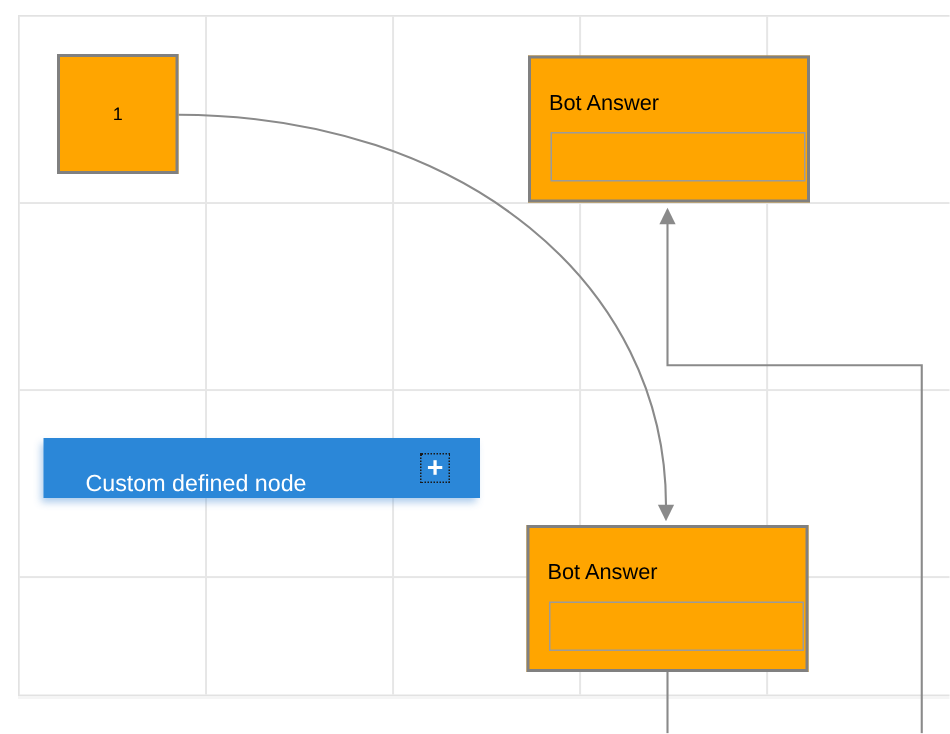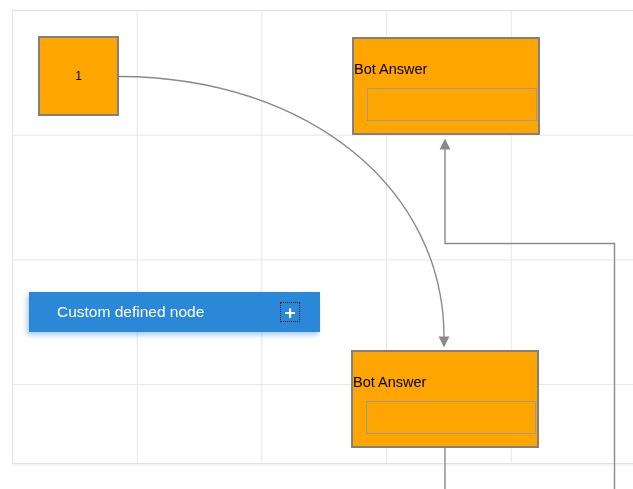--- a/index.html
+++ b/index.html
@@ -50,21 +50,21 @@
     align-items: center;
     justify-content: center;
     font-size: 12px;
     color: #000;
   }
   .bot-answer { width: 188px; height: 98px; }
   #bot-answer-top    { left: 352px; top: 37px;  }
   #bot-answer-bottom { left: 351px; top: 350px; }
   .bot-answer .node-title {
     position: absolute;
-    left: 0; top: 22px;
+    left: 12px; top: 22px;
     font-size: 14.5px;
     color: #000000;
     white-space: nowrap;
   }
   .bot-answer .node-input {
     position: absolute;
     left: 13px; top: 49px;
     width: 160px; height: 31px;
     border: 1px solid #9b9b9b;
     background: transparent;
@@ -74,21 +74,21 @@
     padding: 0 4px;
   }
   #custom-node {
     position: absolute;
     left: 29px; top: 292px;
     width: 291px; height: 40px;
     box-sizing: border-box;
     background: #2b87d8;
     color: #ffffff;
     display: flex;
-    align-items: center;
+    align-items: flex-end;
     padding-left: 28px;
     font-size: 15.5px;
     box-shadow: -2px 3px 5px rgba(70,140,210,0.45);
   }
   #add-node-button {
     position: absolute;
     left: 251px; top: 10px;
     width: 20px; height: 20px;
     box-sizing: border-box;
     border: 1px dotted #1a1a1a;

